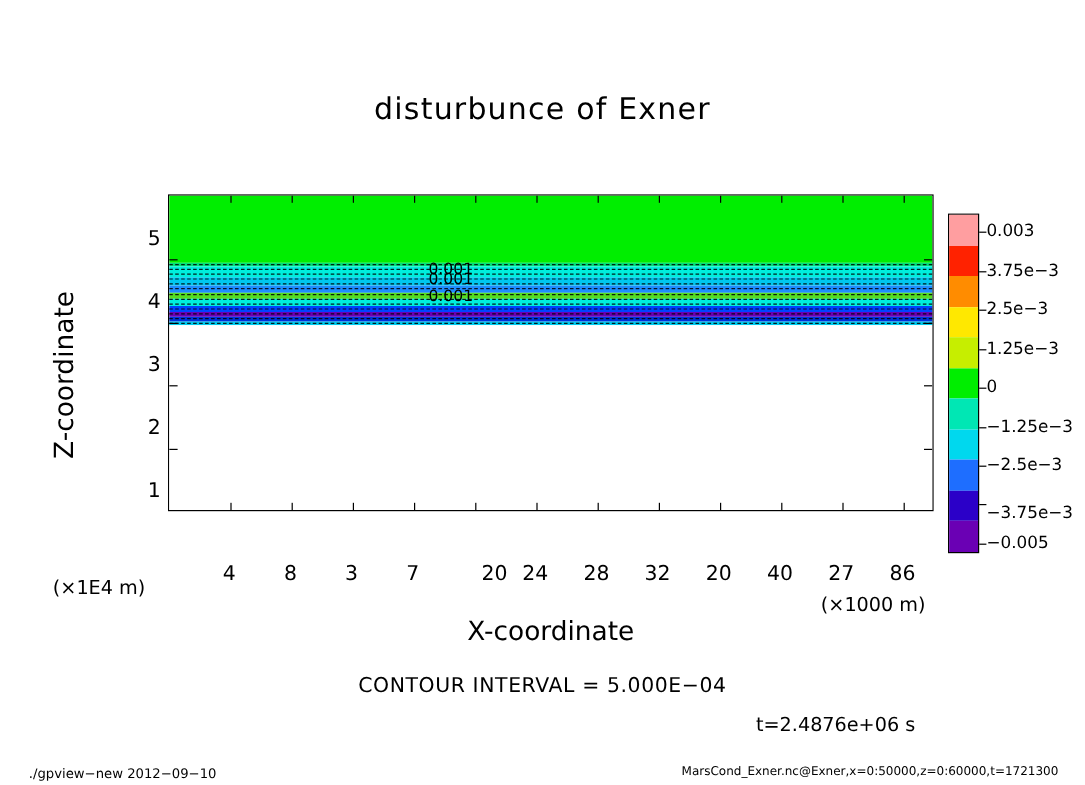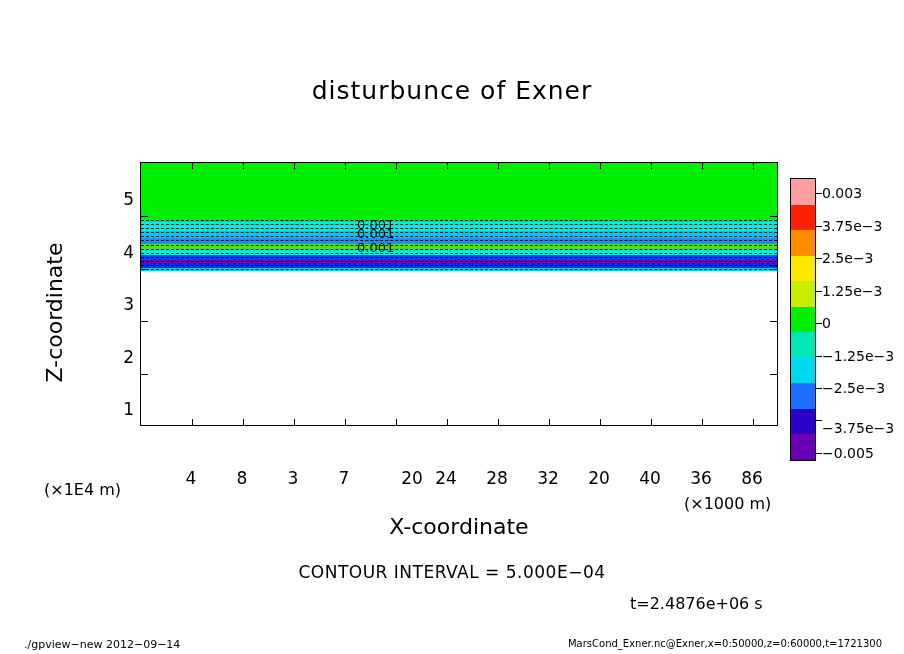--- a/index.html
+++ b/index.html
@@ -162,21 +162,21 @@
 <div class="xtl" style="left:191px">4</div>
 <div class="xtl" style="left:242px">8</div>
 <div class="xtl" style="left:293px">3</div>
 <div class="xtl" style="left:344px">7</div>
 <div class="xtl" style="left:412px">20</div>
 <div class="xtl" style="left:446px">24</div>
 <div class="xtl" style="left:497px">28</div>
 <div class="xtl" style="left:548px">32</div>
 <div class="xtl" style="left:599px">20</div>
 <div class="xtl" style="left:650px">40</div>
-<div class="xtl" style="left:701px">36</div>
+<div class="xtl" style="left:701px">27</div>
 <div class="xtl" style="left:752px">86</div>
 
 <div class="ytl" style="top:409px">1</div>
 <div class="ytl" style="top:357px">2</div>
 <div class="ytl" style="top:304px">3</div>
 <div class="ytl" style="top:252px">4</div>
 <div class="ytl" style="top:199px">5</div>
 
 <div class="abs" id="xaxis-title">X-coordinate</div>
 <div class="abs" id="yaxis-title">Z-coordinate</div>
@@ -211,14 +211,14 @@
 <div class="cb-lab" style="top:258px">2.5e−3</div>
 <div class="cb-lab" style="top:291px">1.25e−3</div>
 <div class="cb-lab" style="top:323px">0</div>
 <div class="cb-lab" style="top:356px">−1.25e−3</div>
 <div class="cb-lab" style="top:388px">−2.5e−3</div>
 <div class="cb-lab" style="top:428px">−3.75e−3</div>
 <div class="cb-lab" style="top:453px">−0.005</div>
 
 <div class="abs" id="ci-note">CONTOUR INTERVAL = 5.000E−04</div>
 <div class="abs" id="t-note">t=2.4876e+06 s</div>
-<div class="abs" id="foot-left">./gpview−new  2012−09−14</div>
+<div class="abs" id="foot-left">./gpview−new  2012−09−10</div>
 <div class="abs" id="foot-right">MarsCond_Exner.nc@Exner,x=0:50000,z=0:60000,t=1721300</div>
 
 </body></html>

